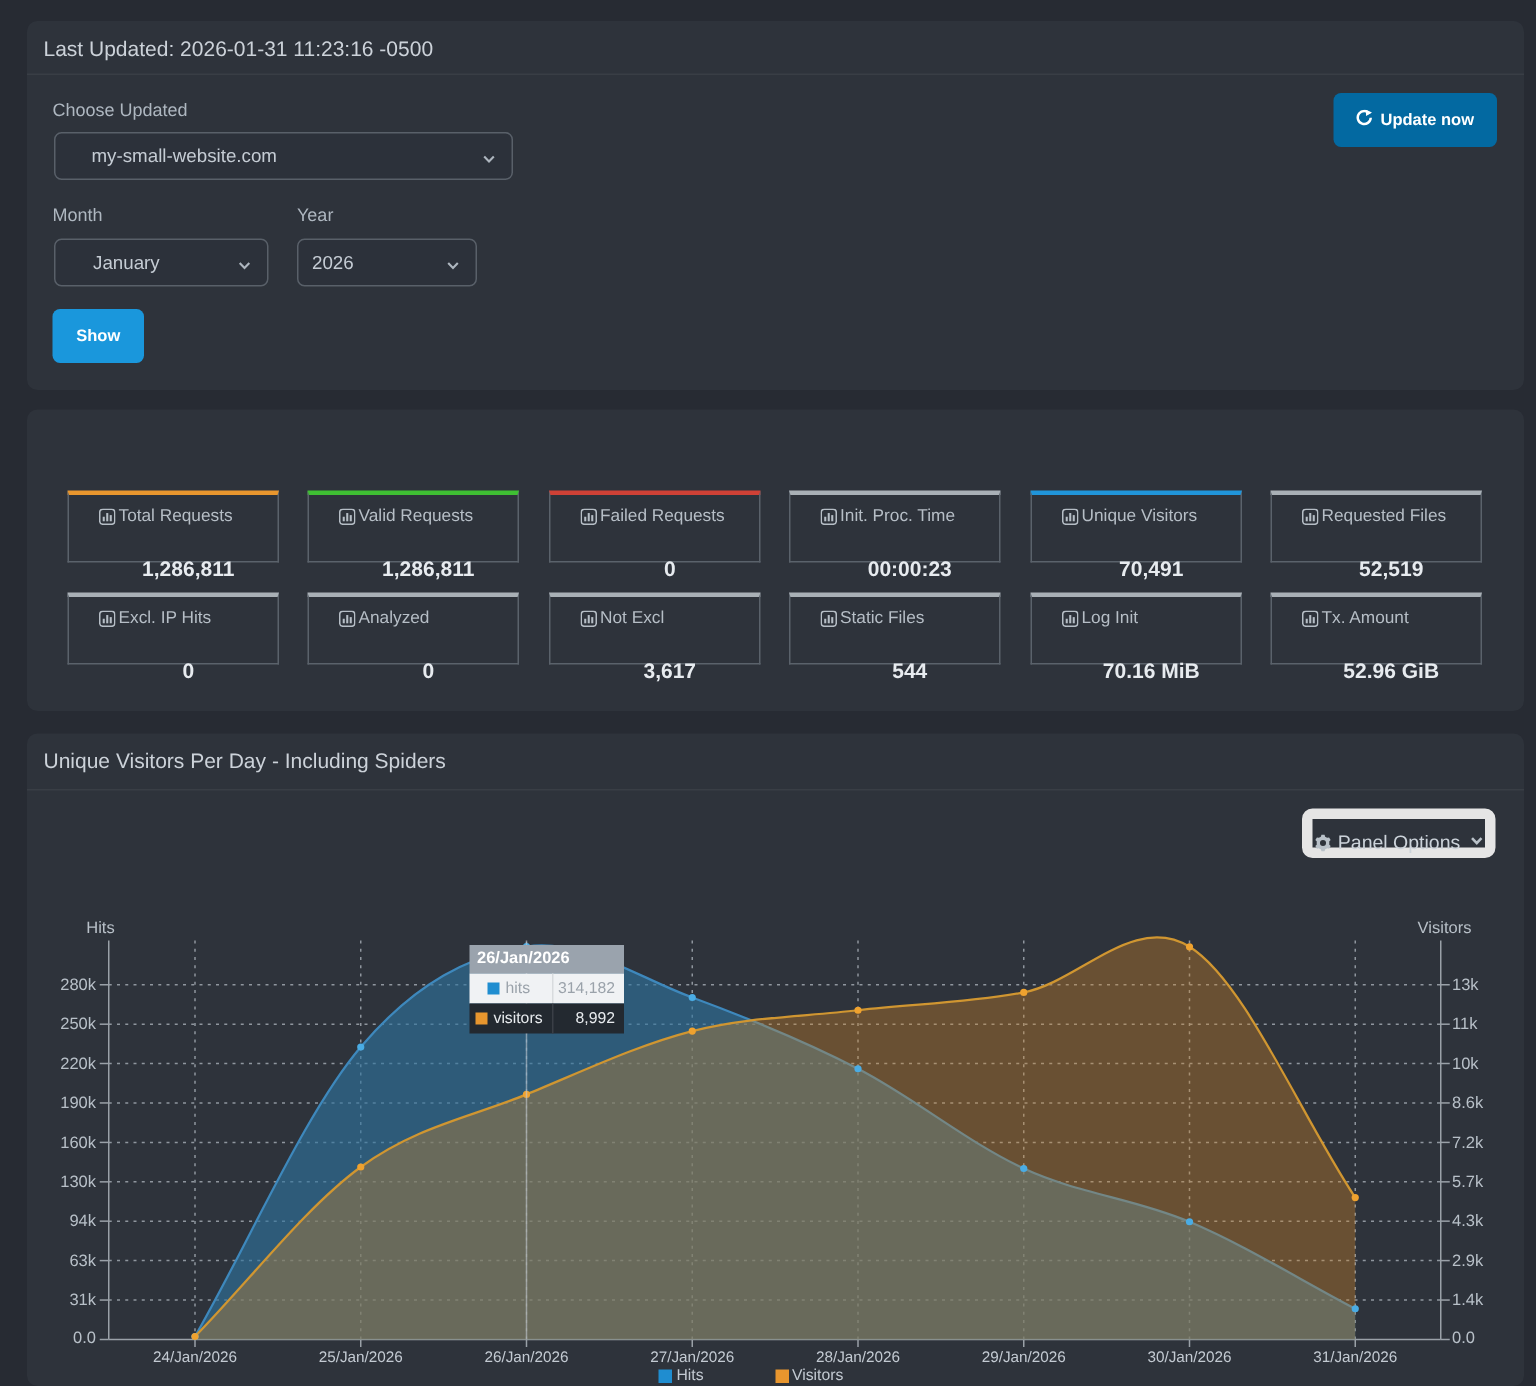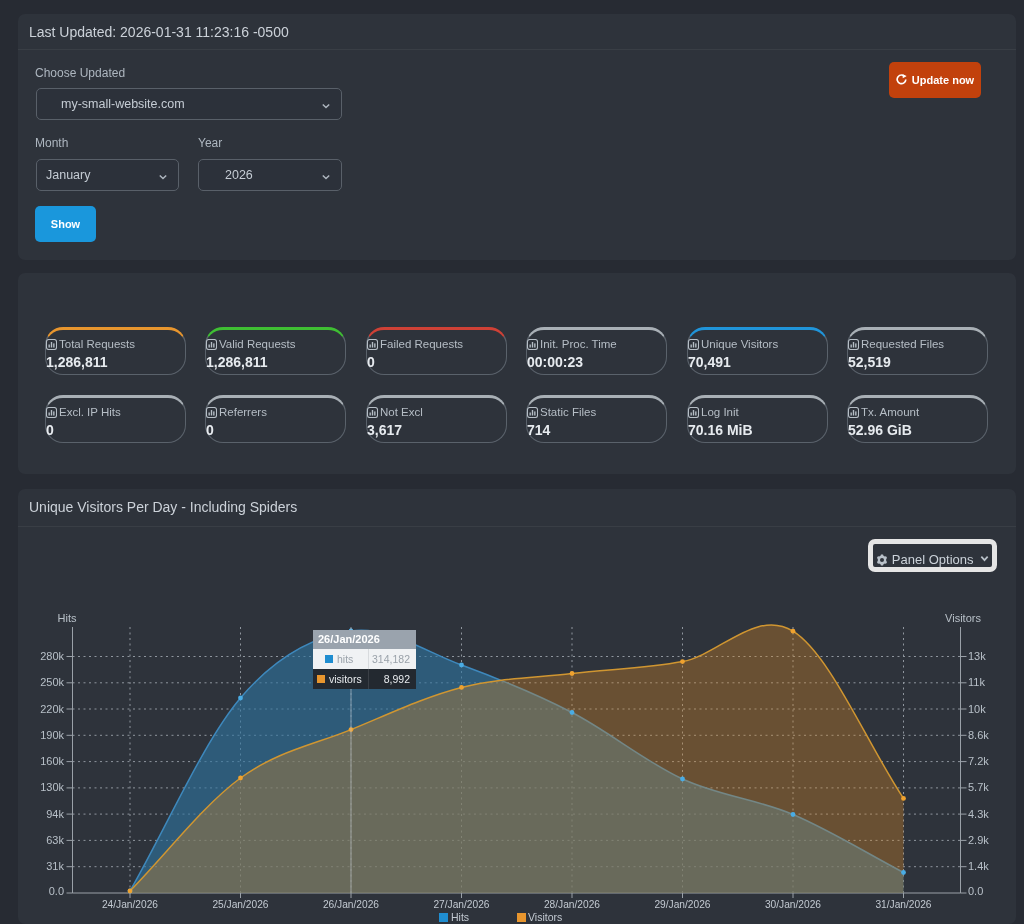--- a/index.html
+++ b/index.html
@@ -3,51 +3,51 @@
 * { margin:0; padding:0; box-sizing:border-box; }
 html,body { width:1024px; height:924px; overflow:hidden; background:#272b33; font-family:"Liberation Sans",sans-serif; }
 .panel { position:absolute; left:18px; width:998px; background:#2e333b; border-radius:7px; }
 .abs { position:absolute; }
 .lbl { position:absolute; font-size:12px; color:#aeb7c0; }
 .sel { position:absolute; height:32px; background:#2c313a; border:1px solid #596069; border-radius:5px;
   color:#c5ccd4; font-size:12.5px; line-height:30px; }
 .chev { position:absolute; right:11px; top:13px; width:8px; height:8px; }
 .btn { position:absolute; border-radius:5px; color:#fff; font-weight:bold; font-size:11px; text-align:center; }
 .card { position:absolute; width:141px; height:48px; border:1px solid #5a626b; border-top:3px solid #a9b0b6;
-  border-radius:18px; padding:8px 0 0 0; }
+  border-radius:0; padding:8px 0 0 20px; }
 .clbl { font-size:11.5px; color:#b6bec6; display:flex; align-items:center; }
 .clbl span { margin-left:2px; }
-.cval { font-size:14px; font-weight:bold; color:#e7ebef; margin-top:4px; }
+.cval { font-size:14px; font-weight:bold; color:#e7ebef; margin-top:21px;text-align:center; }
 .gl { stroke:#8f969e; stroke-width:1; stroke-dasharray:2 3.5; }
 .tk { stroke:#9aa1a8; stroke-width:1; }
 .al { font-size:11px; fill:#b8c0c8; }
 .xl { font-size:10.2px; fill:#c3cad2; }
 h2 { position:absolute; font-size:14px; font-weight:400; color:#ccd2d9; }
 </style></head><body>
 
 <div class="panel" style="top:14px;height:246px">
   <div class="abs" style="left:0;top:0;width:100%;height:36px;border-bottom:1px solid rgba(255,255,255,0.055)"></div>
   <h2 style="left:11px;top:10px">Last Updated: 2026-01-31 11:23:16 -0500</h2>
   <div class="lbl" style="left:17px;top:52px">Choose Updated</div>
   <div class="sel" style="left:18px;top:74px;width:306px;padding-left:24px">my-small-website.com
     <svg class="chev" viewBox="0 0 10 10">
         <path d="M1 3 L5 7 L9 3" fill="none" stroke="#aeb6bf" stroke-width="1.8"></path>
       </svg></div>
   <div class="lbl" style="left:17px;top:122px">Month</div>
   <div class="lbl" style="left:180px;top:122px">Year</div>
-  <div class="sel" style="left:18px;top:145px;width:143px;padding-left:9px">January
+  <div class="sel" style="left:18px;top:145px;width:143px;padding-left:25px">January
     <svg class="chev" viewBox="0 0 10 10">
         <path d="M1 3 L5 7 L9 3" fill="none" stroke="#aeb6bf" stroke-width="1.8"></path>
       </svg></div>
-  <div class="sel" style="left:180px;top:145px;width:144px;padding-left:26px">2026
+  <div class="sel" style="left:180px;top:145px;width:120px;padding-left:9px">2026
     <svg class="chev" viewBox="0 0 10 10">
         <path d="M1 3 L5 7 L9 3" fill="none" stroke="#aeb6bf" stroke-width="1.8"></path>
       </svg></div>
   <div class="btn" style="left:17px;top:192px;width:61px;height:36px;line-height:36px;background:#1a97dc">Show</div>
-  <div class="btn" style="left:871px;top:48px;width:92px;height:36px;line-height:36px;background:#c2410c">
+  <div class="btn" style="left:871px;top:48px;width:109px;height:36px;line-height:36px;background:#0369a1">
     <svg style="vertical-align:-1px;margin-right:5px" width="11" height="11" viewBox="0 0 16 16">
       <path d="M13.2 4.2 A6.3 6.3 0 1 0 14.3 8" fill="none" stroke="#fff" stroke-width="2.4"></path>
       <path d="M9.5 0.2 L15.5 2.8 L9.8 6.2 Z" fill="#fff"></path>
       </svg>Update now</div>
 </div>
 
 <div class="panel" style="top:273px;height:201px">
 </div>
 <div class="card" style="left:45px;top:327px;border-top-color:#e8962e">
 <div class="clbl">
@@ -134,21 +134,21 @@
     <div class="cval">0</div>
   </div>
 <div class="card" style="left:205px;top:395px;border-top-color:#a9b0b6">
 <div class="clbl">
       <svg class="ci" width="11" height="11" viewBox="0 0 16 16">
         <rect x="0.7" y="0.7" width="14.6" height="14.6" rx="3.2" fill="none" stroke="#b6bec6" stroke-width="1.5"></rect>
         <rect x="3.6" y="8" width="2" height="4.4" fill="#b6bec6"></rect>
         <rect x="7" y="4.4" width="2" height="8" fill="#b6bec6"></rect>
         <rect x="10.4" y="6.4" width="2" height="6" fill="#b6bec6"></rect>
       </svg>
-      <span>Referrers</span>
+      <span>Analyzed</span>
     </div>
     <div class="cval">0</div>
   </div>
 <div class="card" style="left:366px;top:395px;border-top-color:#a9b0b6">
 <div class="clbl">
       <svg class="ci" width="11" height="11" viewBox="0 0 16 16">
         <rect x="0.7" y="0.7" width="14.6" height="14.6" rx="3.2" fill="none" stroke="#b6bec6" stroke-width="1.5"></rect>
         <rect x="3.6" y="8" width="2" height="4.4" fill="#b6bec6"></rect>
         <rect x="7" y="4.4" width="2" height="8" fill="#b6bec6"></rect>
         <rect x="10.4" y="6.4" width="2" height="6" fill="#b6bec6"></rect>
@@ -160,21 +160,21 @@
 <div class="card" style="left:526px;top:395px;border-top-color:#a9b0b6">
 <div class="clbl">
       <svg class="ci" width="11" height="11" viewBox="0 0 16 16">
         <rect x="0.7" y="0.7" width="14.6" height="14.6" rx="3.2" fill="none" stroke="#b6bec6" stroke-width="1.5"></rect>
         <rect x="3.6" y="8" width="2" height="4.4" fill="#b6bec6"></rect>
         <rect x="7" y="4.4" width="2" height="8" fill="#b6bec6"></rect>
         <rect x="10.4" y="6.4" width="2" height="6" fill="#b6bec6"></rect>
       </svg>
       <span>Static Files</span>
     </div>
-    <div class="cval">714</div>
+    <div class="cval">544</div>
   </div>
 <div class="card" style="left:687px;top:395px;border-top-color:#a9b0b6">
 <div class="clbl">
       <svg class="ci" width="11" height="11" viewBox="0 0 16 16">
         <rect x="0.7" y="0.7" width="14.6" height="14.6" rx="3.2" fill="none" stroke="#b6bec6" stroke-width="1.5"></rect>
         <rect x="3.6" y="8" width="2" height="4.4" fill="#b6bec6"></rect>
         <rect x="7" y="4.4" width="2" height="8" fill="#b6bec6"></rect>
         <rect x="10.4" y="6.4" width="2" height="6" fill="#b6bec6"></rect>
       </svg>
       <span>Log Init</span>
@@ -190,21 +190,21 @@
         <rect x="10.4" y="6.4" width="2" height="6" fill="#b6bec6"></rect>
       </svg>
       <span>Tx. Amount</span>
     </div>
     <div class="cval">52.96 GiB</div>
   </div>
 
 <div class="panel" style="top:489px;height:435px">
   <h2 style="left:11px;top:10px">Unique Visitors Per Day - Including Spiders</h2>
   <div class="abs" style="left:0;top:37px;width:100%;border-bottom:1px solid rgba(255,255,255,0.055)"></div>
-  <div class="abs" style="left:850px;top:50px;width:129px;height:33px;border:5px solid #e5e5e5;border-radius:7px;
+  <div class="abs" style="left:850px;top:50px;width:129px;height:33px;border:7px solid #e5e5e5;border-radius:7px;
     color:#ccd3da;font-size:13px;line-height:31px;text-align:center">
     <svg style="vertical-align:-2px;margin-right:4px" width="12" height="12" viewBox="0 0 16 16">
       <path fill="#b9c1c9" d="M6.6 0.7 L9.4 0.7 L9.9 2.4 A5.8 5.8 0 0 1 11.6 3.4 L13.4 3 L14.8 5.4 L13.5 6.7 A5.8 5.8 0 0 1 13.5 9.3 L14.8 10.6 L13.4 13 L11.6 12.6 A5.8 5.8 0 0 1 9.9 13.6 L9.4 15.3 L6.6 15.3 L6.1 13.6 A5.8 5.8 0 0 1 4.4 12.6 L2.6 13 L1.2 10.6 L2.5 9.3 A5.8 5.8 0 0 1 2.5 6.7 L1.2 5.4 L2.6 3 L4.4 3.4 A5.8 5.8 0 0 1 6.1 2.4 Z M8 5.3 A2.7 2.7 0 1 0 8 10.7 A2.7 2.7 0 1 0 8 5.3 Z" fill-rule="evenodd"></path>
       </svg>Panel Options
     <svg style="vertical-align:1px;margin-left:3px" width="9" height="9" viewBox="0 0 10 10">
         <path d="M1.5 3 L5 6.8 L8.5 3" fill="none" stroke="#b9c1c9" stroke-width="1.9"></path>
       </svg></div>
 </div>
 
 <svg class="abs" style="left:0;top:605px" width="1024" height="319" viewBox="0 605 1024 319">

